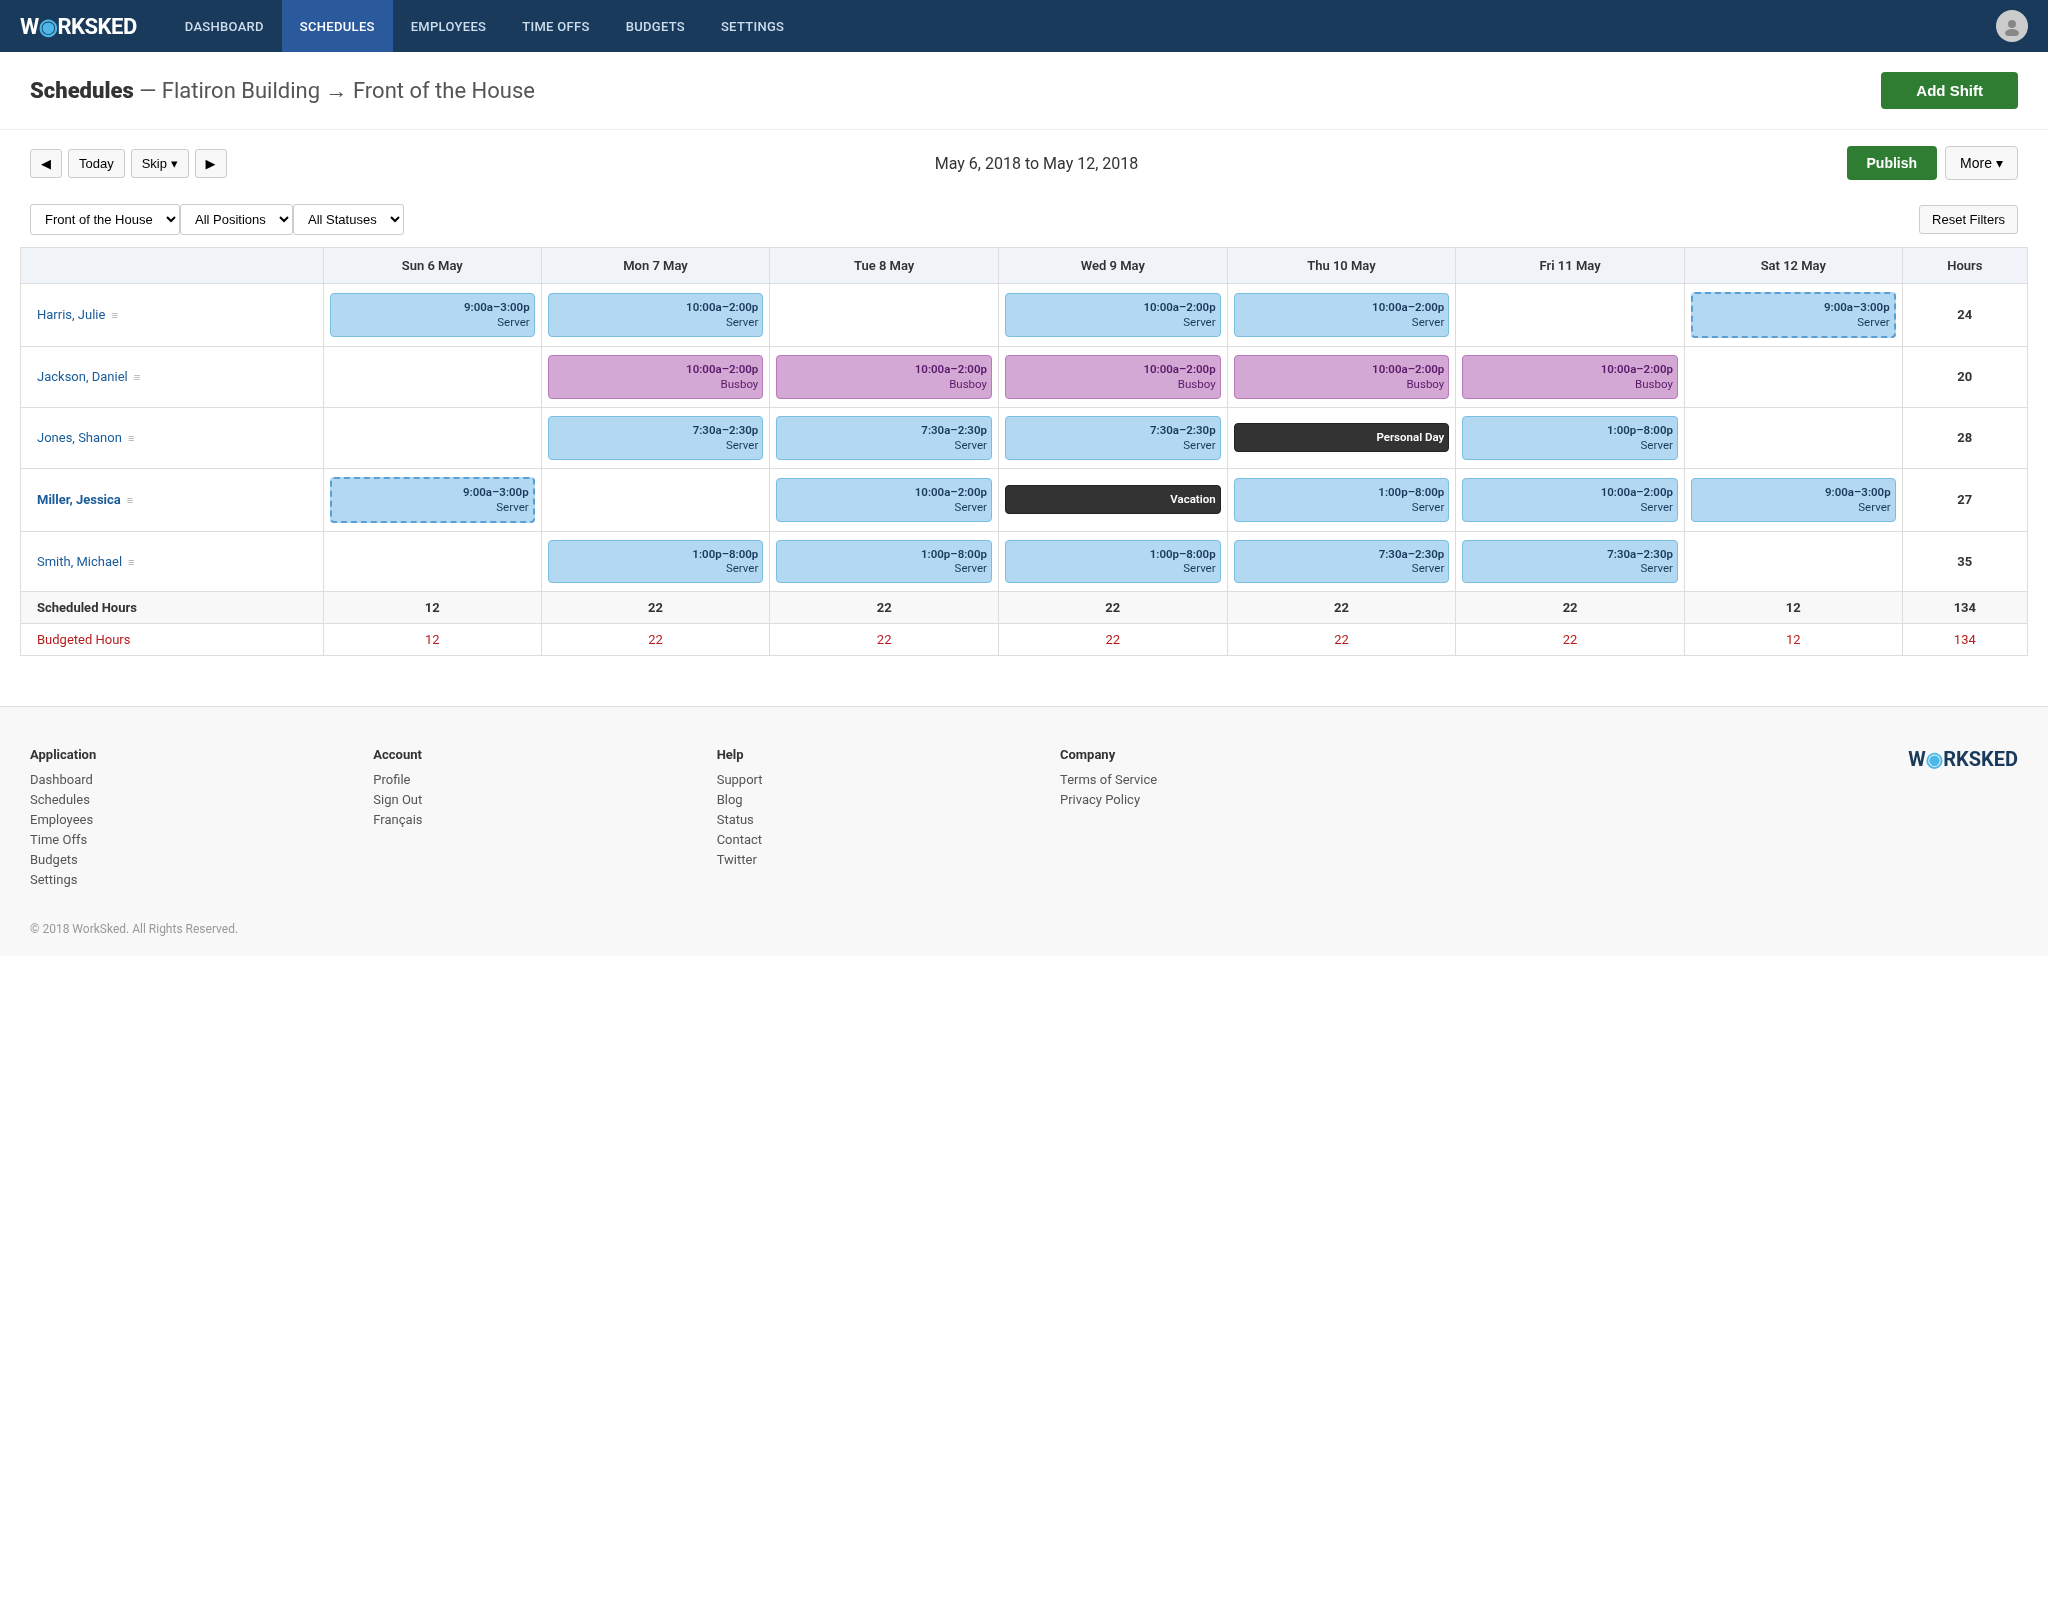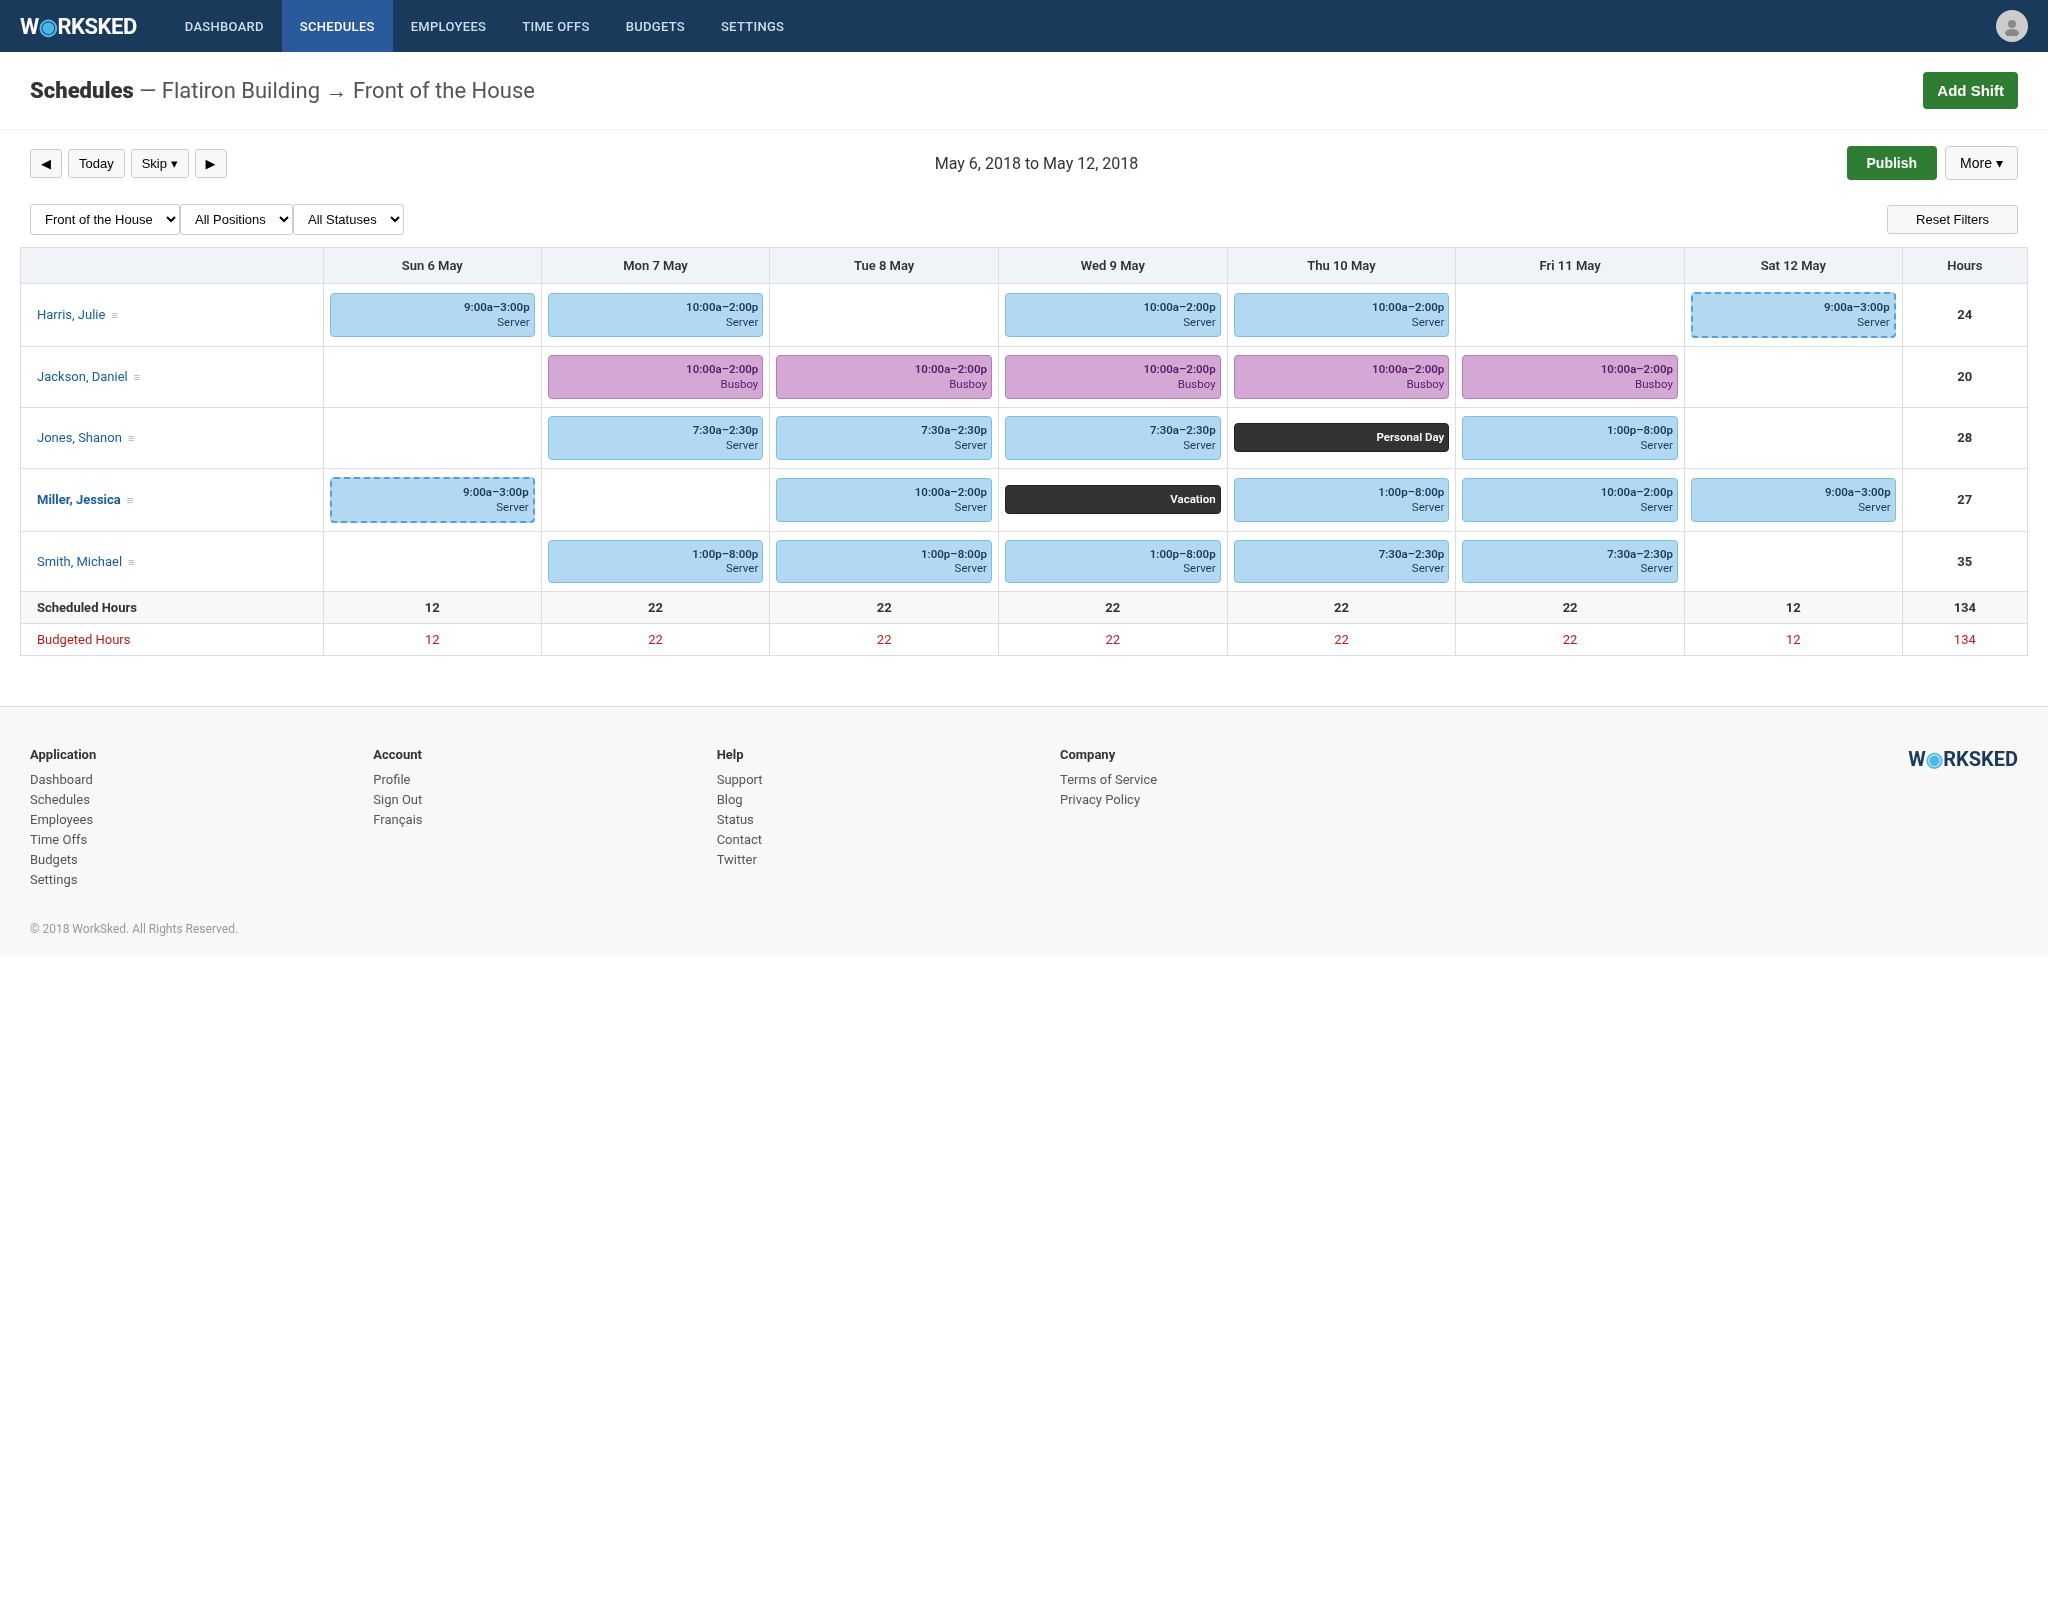--- a/index.html
+++ b/index.html
@@ -11,35 +11,35 @@
     .logo span { color: #4db8e8; }
     .nav-links { display: flex; gap: 0; flex: 1; }
     .nav-link { color: #cde; padding: 0 18px; height: 52px; display: flex; align-items: center; font-size: 13px; font-weight: 500; text-decoration: none; letter-spacing: 0.3px; cursor: pointer; }
     .nav-link.active { background: #2a5a9c; color: #fff; }
     .nav-avatar { width: 32px; height: 32px; border-radius: 50%; background: #ccc; margin-left: auto; display: flex; align-items: center; justify-content: center; }
 
     
     .page-header { display: flex; align-items: center; padding: 20px 30px; border-bottom: 1px solid #eee; }
     .page-title { font-size: 22px; font-weight: bold; flex: 1; }
     .page-title span { font-weight: 400; color: #555; }
-    .add-shift-btn { background: #2e7d32; color: #fff; border: none; padding: 10px 14px; border-radius: 4px; font-size: 15px; font-weight: 600; cursor: pointer; }
+    .add-shift-btn { background: #2e7d32; color: #fff; border: none; padding: 10px 35px; border-radius: 4px; font-size: 15px; font-weight: 600; cursor: pointer; }
 
     
     .toolbar { display: flex; align-items: center; padding: 16px 30px; gap: 10px; }
     .toolbar-left { display: flex; gap: 6px; align-items: center; }
     .icon-btn { border: 1px solid #ccc; background: #f8f8f8; border-radius: 3px; padding: 6px 10px; cursor: pointer; font-size: 13px; display: flex; align-items: center; gap: 4px; }
     .date-range { flex: 1; text-align: center; font-size: 16px; font-weight: 400; }
     .toolbar-right { display: flex; gap: 8px; }
     .publish-btn { background: #2e7d32; color: #fff; border: none; padding: 8px 20px; border-radius: 4px; font-size: 14px; font-weight: 600; cursor: pointer; }
     .more-btn { border: 1px solid #ccc; background: #f8f8f8; border-radius: 4px; padding: 8px 14px; font-size: 14px; cursor: pointer; display: flex; align-items: center; gap: 4px; }
 
     
     .filters { display: flex; align-items: center; padding: 8px 30px 12px; gap: 0; }
     .filter-select { border: 1px solid #ccc; border-radius: 3px; padding: 6px 10px; font-size: 13px; background: #fff; cursor: pointer; }
-    .reset-filters-btn { margin-left: auto; border: 1px solid #ccc; background: #f8f8f8; border-radius: 3px; padding: 6px 28px; font-size: 13px; cursor: pointer; }
+    .reset-filters-btn { margin-left: auto; border: 1px solid #ccc; background: #f8f8f8; border-radius: 3px; padding: 6px 12px; font-size: 13px; cursor: pointer; }
 
     
     .schedule-container { padding: 0 20px 20px; }
     table { width: 100%; border-collapse: collapse; }
     thead th { background: #f0f4f8; padding: 10px 8px; text-align: center; font-size: 13px; font-weight: 600; border: 1px solid #ddd; }
     thead th:first-child { text-align: left; padding-left: 16px; }
     tbody td { border: 1px solid #ddd; padding: 8px 6px; vertical-align: middle; text-align: center; min-height: 60px; }
     tbody td:first-child { text-align: left; padding-left: 16px; font-size: 13px; white-space: nowrap; }
     .employee-name { color: #1a5c9a; text-decoration: none; font-size: 13px; }
     .drag-handle { color: #aaa; margin-left: 6px; font-size: 11px; }

